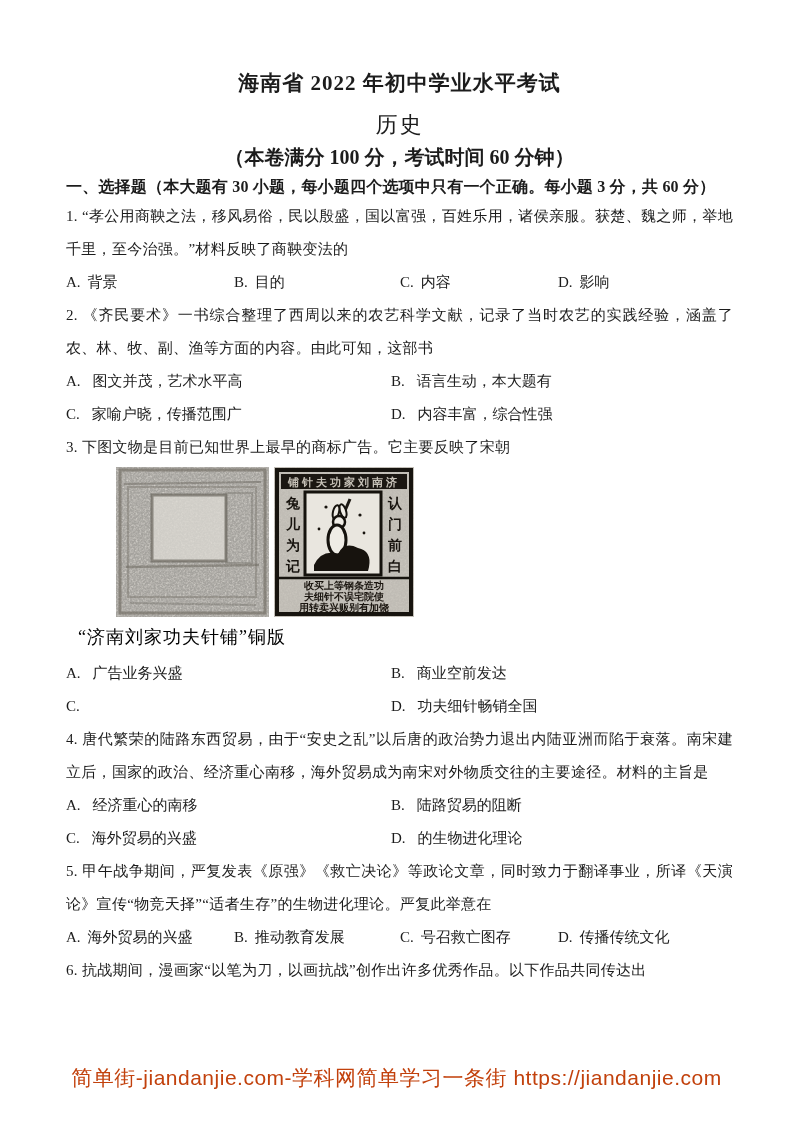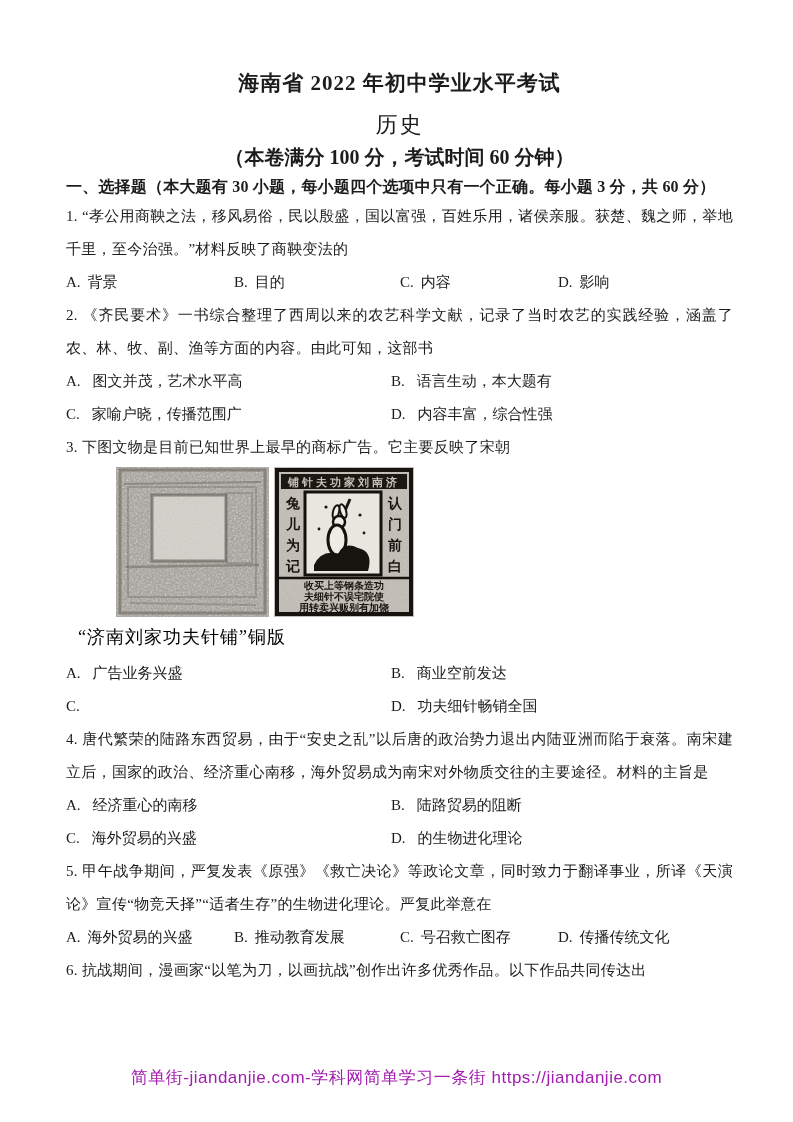--- a/index.html
+++ b/index.html
@@ -46,21 +46,21 @@
   .plate{display:block;}
   .plate+.plate{margin-left:5px;}
   .figure-caption{
     font-size:18px;line-height:40px;margin:0 0 0 -16px;
     letter-spacing:1px;color:#000000;white-space:nowrap;
   }
   .footer{
     position:absolute;left:0;top:1066px;width:100%;
     text-align:center;
     font-family:"Liberation Sans","DejaVu Sans",sans-serif;
-    font-size:17px;line-height:24px;color:#a21caf;letter-spacing:0.5px;
+    font-size:21px;line-height:24px;color:#c2410c;letter-spacing:0.5px;
   }
 </style>
 </head>
 <body>
 
 <div class="page">
   <div class="content">
 
     <h1 class="doc-title">海南省 2022 年初中学业水平考试</h1>
     <h2 class="doc-subject">历史</h2>

